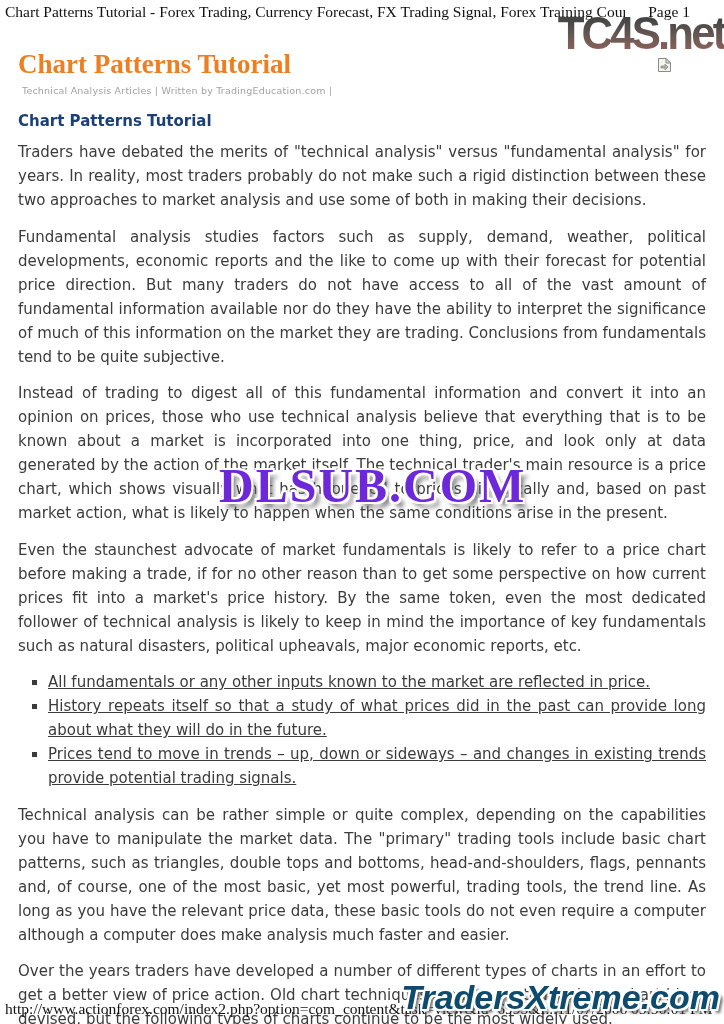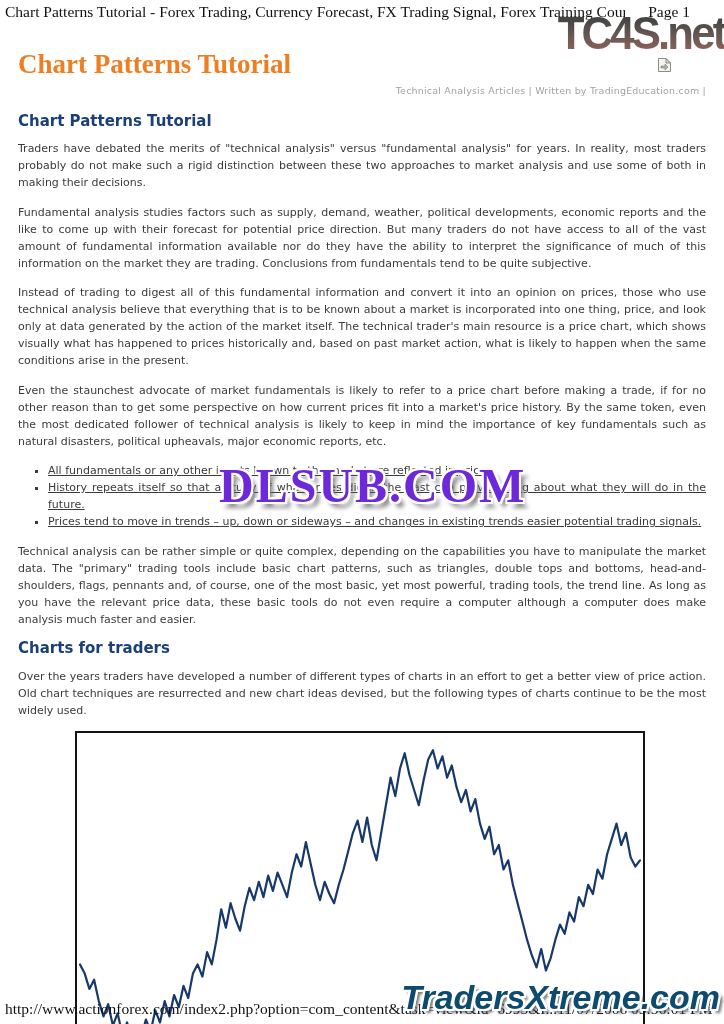--- a/index.html
+++ b/index.html
@@ -50,27 +50,27 @@
       -2px -2px 0 #fff, 2px -2px 0 #fff, -2px 2px 0 #fff, 2px 2px 0 #fff,
       0 -2px 0 #fff, 0 2px 0 #fff, -2px 0 0 #fff, 2px 0 0 #fff,
       4px 4px 3px rgba(80,80,80,.8);
   }
   
   .content { position:absolute; top:0; left:0; right:0; padding:50px 18px 0 18px; z-index:1; }
   .article-title {
     font-family:"Liberation Serif", serif; font-weight:bold;
     font-size:27px; color:#ee7e22; margin:0 0 5px 0; line-height:1.1;
   }
-  .byline { font-size:9.5px; color:#a2a2a2; margin:0 0 17px 4px; letter-spacing:.2px;text-align:right; }
+  .byline { font-size:9.5px; color:#a2a2a2; margin:0 0 17px 4px; letter-spacing:.2px; }
   .doc-icon { position:absolute; top:57px; right:52px; width:15px; height:16px; }
   h2.sec {
     font-size:15px; font-weight:bold; color:#1b4077; margin:0 0 11px 0; line-height:1.1;
   }
   p.body, li.body {
-    font-size:11px; color:#3b3b3b; line-height:17px; text-align:justify;
+    font-size:15px; color:#3b3b3b; line-height:24px; text-align:justify;
   }
   p.body { margin:0 0 12.5px 0; }
   ul.assumptions { margin:0 0 12.5px 0; padding:0 0 0 30px; list-style-type:square; }
   ul.assumptions li { margin:0; color:#3b3b3b;text-decoration:underline; }
   .lead-bold { font-weight:bold; }
   
   .chart-box {
     width:570px; height:328px; margin:2px 0 0 57px;
     border:2px solid #151515; background:#fff;
   }
@@ -103,26 +103,25 @@
   <h2 class="sec">Chart Patterns Tutorial</h2>
 
   <p class="body">Traders have debated the merits of "technical analysis" versus "fundamental analysis" for years. In reality, most traders probably do not make such a rigid distinction between these two approaches to market analysis and use some of both in making their decisions.</p>
   <p class="body">Fundamental analysis studies factors such as supply, demand, weather, political developments, economic reports and the like to come up with their forecast for potential price direction. But many traders do not have access to all of the vast amount of fundamental information available nor do they have the ability to interpret the significance of much of this information on the market they are trading. Conclusions from fundamentals tend to be quite subjective.</p>
   <p class="body">Instead of trading to digest all of this fundamental information and convert it into an opinion on prices, those who use technical analysis believe that everything that is to be known about a market is incorporated into one thing, price, and look only at data generated by the action of the market itself. The technical trader's main resource is a price chart, which shows visually what has happened to prices historically and, based on past market action, what is likely to happen when the same conditions arise in the present.</p>
   <p class="body">Even the staunchest advocate of market fundamentals is likely to refer to a price chart before making a trade, if for no other reason than to get some perspective on how current prices fit into a market's price history. By the same token, even the most dedicated follower of technical analysis is likely to keep in mind the importance of key fundamentals such as natural disasters, political upheavals, major economic reports, etc.</p>
 
   <ul class="assumptions">
     <li class="body">All fundamentals or any other inputs known to the market are reflected in price.</li>
     <li class="body">History repeats itself so that a study of what prices did in the past can provide long about what they will do in the future.</li>
-    <li class="body">Prices tend to move in trends  –  up, down or sideways  –  and changes in existing trends easier potential trading signals.</li>
+    <li class="body">Prices tend to move in trends  –  up, down or sideways  –  and changes in existing trends provide potential trading signals.</li>
   </ul>
 
   <p class="body">Technical analysis can be rather simple or quite complex, depending on the capabilities you have to manipulate the market data. The "primary" trading tools include basic chart patterns, such as triangles, double tops and bottoms, head-and-shoulders, flags, pennants and, of course, one of the most basic, yet most powerful, trading tools, the trend line. As long as you have the relevant price data, these basic tools do not even require a computer although a computer does make analysis much faster and easier.</p>
 
-  <h2 class="sec">Charts for traders</h2>
 
   <p class="body">Over the years traders have developed a number of different types of charts in an effort to get a better view of price action. Old chart techniques are resurrected and new chart ideas devised, but the following types of charts continue to be the most widely used.</p>
 
 
   <div class="chart-box">
     <svg viewBox="0 0 566 324" preserveAspectRatio="none">
       <polyline id="price-line" points="3.0,231.4 7.7,240.6 12.4,255.9 17.1,246.7 21.8,268.1 26.5,283.4 31.2,271.2 35.9,292.6 40.6,280.3 45.4,301.8 50.1,289.5 54.8,307.9 59.5,295.6 64.2,304.8 68.9,286.5 73.6,298.7 78.3,277.3 83.0,289.5 87.7,268.1 92.4,283.4 97.1,262.0 101.8,274.2 106.5,252.8 111.2,265.0 115.9,240.6 120.6,231.4 125.4,243.6 130.1,219.1 134.8,231.4 139.5,206.9 144.2,176.3 148.9,194.7 153.6,170.2 158.3,185.5 163.0,197.7 167.7,173.2 172.4,154.9 177.1,167.1 181.8,148.8 186.5,164.1 191.2,142.6 195.9,157.9 200.6,139.6 205.4,151.8 210.1,164.1 214.8,139.6 219.5,121.2 224.2,133.5 228.9,109.0 233.6,130.4 238.3,151.8 243.0,167.1 247.7,148.8 252.4,161.0 257.1,170.2 261.8,151.8 266.5,136.5 271.2,118.2 275.9,99.8 280.6,87.6 285.4,109.0 290.1,84.5 294.8,112.0 299.5,127.3 304.2,99.8 308.9,72.3 313.6,44.7 318.3,63.1 323.0,35.5 327.7,20.2 332.4,41.7 337.1,57.0 341.8,72.3 346.5,47.8 351.2,26.4 355.9,17.2 360.6,35.5 365.4,23.3 370.1,44.7 374.8,32.5 379.5,53.9 384.2,69.2 388.9,57.0 393.6,78.4 398.3,66.1 403.0,90.6 407.7,105.9 412.4,93.7 417.1,121.2 421.8,112.0 426.5,136.5 431.2,127.3 435.9,151.8 440.6,170.2 445.4,188.5 450.1,206.9 454.8,222.2 459.5,234.4 464.2,216.1 468.9,237.5 473.6,225.3 478.3,206.9 483.0,191.6 487.7,200.8 492.4,179.4 497.1,188.5 501.8,164.1 506.5,173.2 511.2,151.8 515.9,161.0 520.6,136.5 525.4,145.7 530.1,121.2 534.8,105.9 539.5,90.6 544.2,112.0 548.9,99.8 553.6,124.3 558.3,133.5 563.0,127.3" fill="none" stroke-width="2.2" stroke-linejoin="round" stroke-linecap="round" stroke="#17386b"></polyline>
     </svg>
   </div>
 

